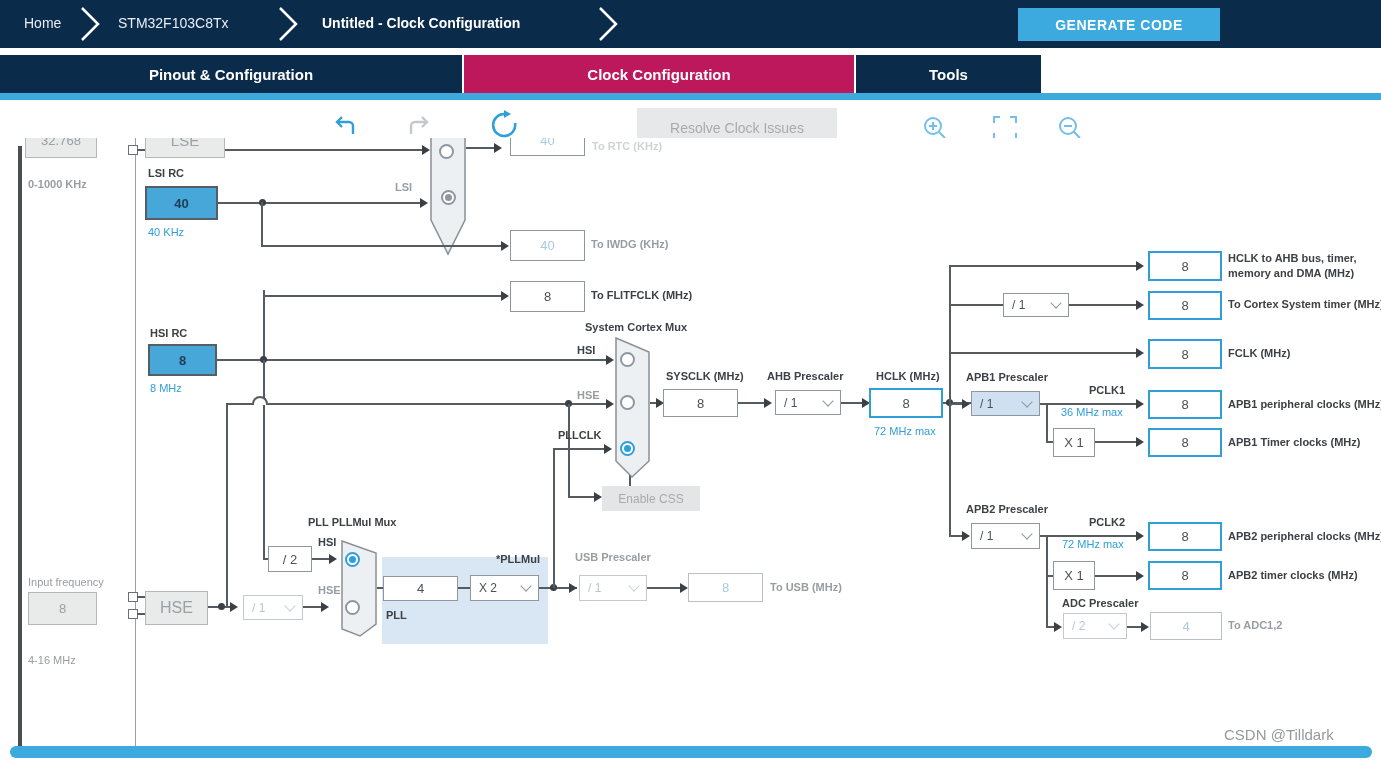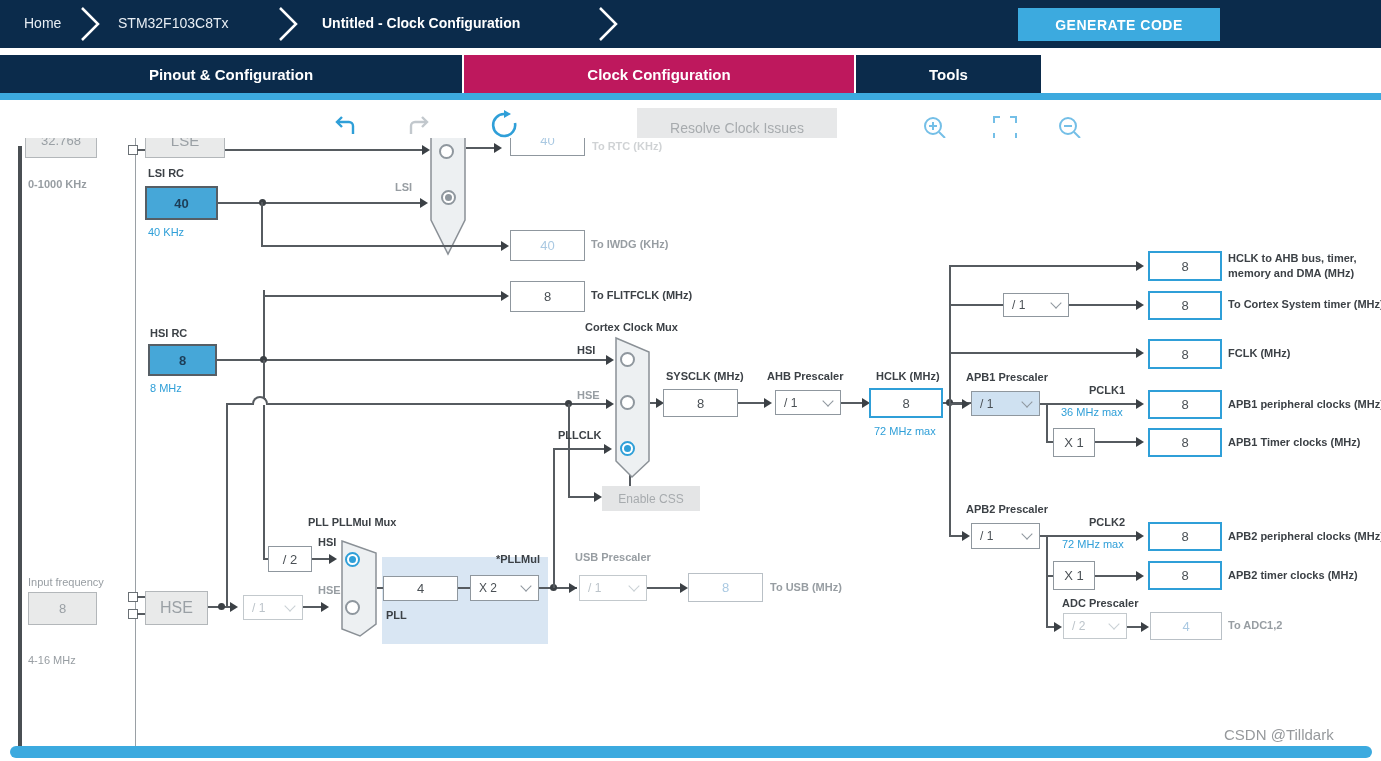--- a/index.html
+++ b/index.html
@@ -187,21 +187,21 @@
   <div class="arr-r" style="left:606px;top:261px"></div>
   <div class="dot" style="left:565px;top:262px"></div>
 
   <div class="wv" style="left:568px;top:266px;height:93px"></div>
   <div class="wh" style="left:568px;top:358px;width:28px"></div>
   <div class="arr-r" style="left:594px;top:354px"></div>
   <div class="cssbtn" style="left:602px;top:348px;width:98px;height:25px">Enable CSS</div>
   <div class="wv" style="left:629px;top:332px;height:16px"></div>
   <div class="arr-u" style="left:625px;top:325px"></div>
 
-  <div class="lbl" style="left:585px;top:183px">Cortex Clock Mux</div>
+  <div class="lbl" style="left:585px;top:183px">System Cortex Mux</div>
   <svg style="left:615px;top:199px" width="35" height="141">
     <polygon points="1,1 34,15 34,124 17,140 1,124" fill="#edf0f2" stroke="#8a9096" stroke-width="1.5"></polygon>
   </svg>
   <div class="lbl" style="left:577px;top:206px">HSI</div>
   <div class="lbl-g" style="left:577px;top:251px">HSE</div>
   <div class="lbl" style="left:558px;top:291px">PLLCLK</div>
   <span class="radio" style="left:620px;top:214px"></span>
   <span class="radio" style="left:620px;top:257px"></span>
   <span class="radio sel" style="left:620px;top:303px">
       <i></i>

